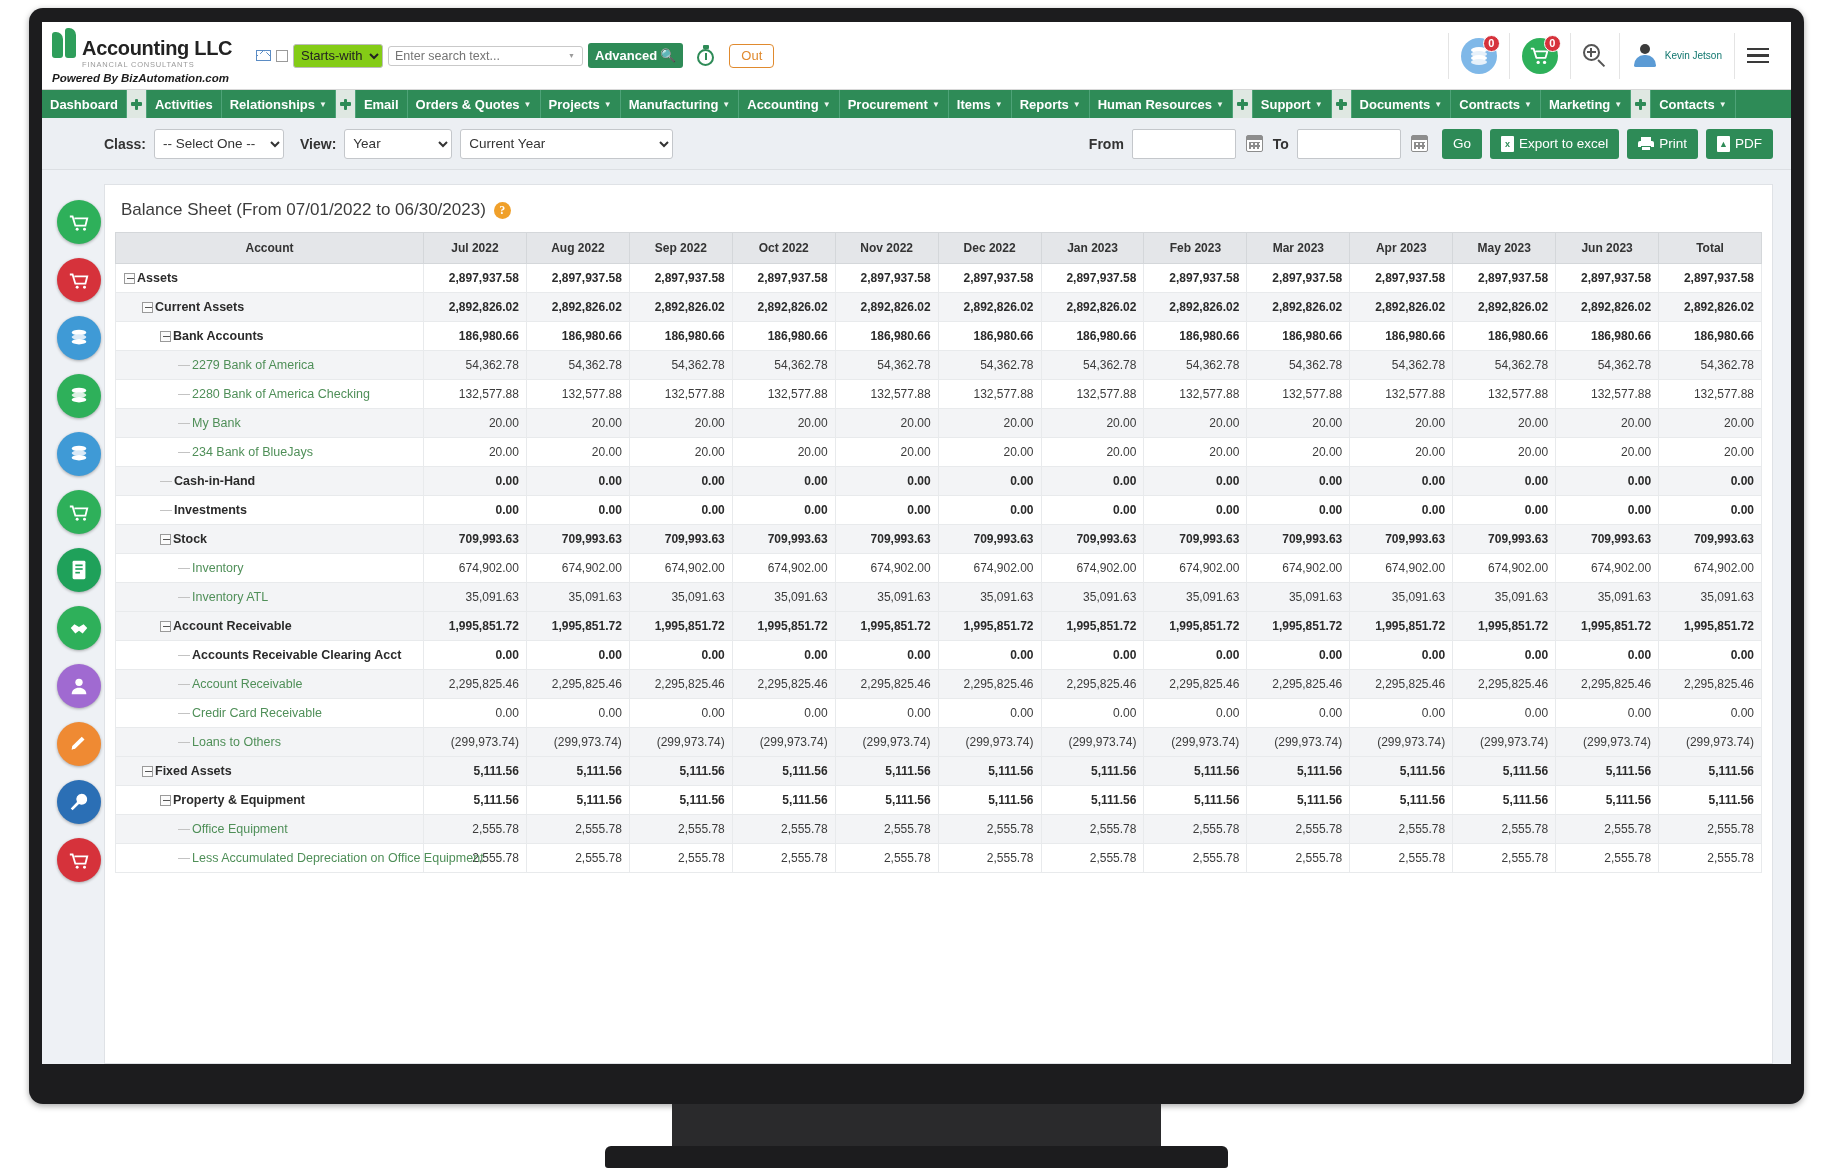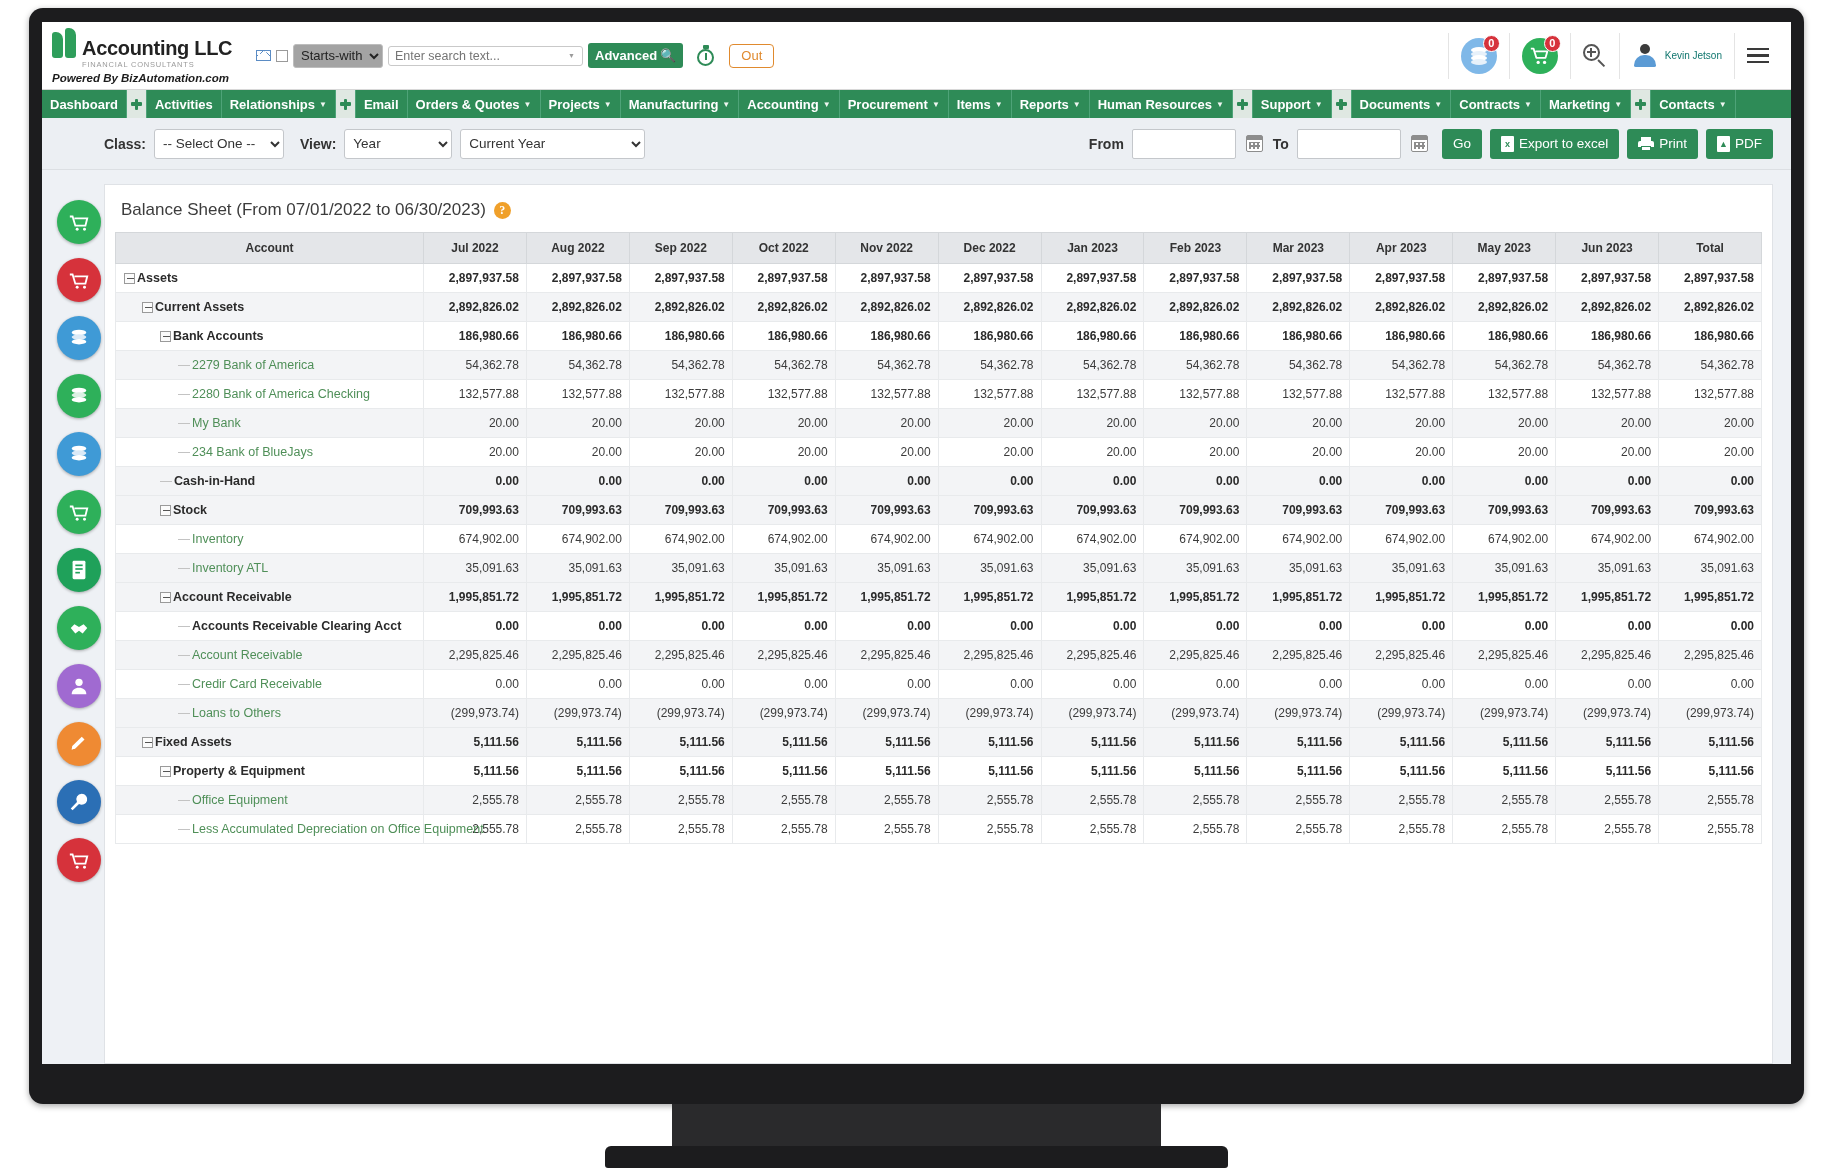--- a/index.html
+++ b/index.html
@@ -60,21 +60,21 @@
     content: ""; position: absolute; left: 0; top: 0; width: 100%; height: 100%;
     background: linear-gradient(to bottom right, transparent 44%, #5b8cc4 45%, #5b8cc4 50%, transparent 51%),
                 linear-gradient(to bottom left, transparent 44%, #5b8cc4 45%, #5b8cc4 50%, transparent 51%);
     background-size: 50% 60%, 50% 60%;
     background-position: left top, right top;
     background-repeat: no-repeat;
   }
   .chk { width: 12px; height: 12px; border: 1.3px solid #9a9a9a; background: #fff; }
   .sel-startswith {
     height: 24px; font-size: 13px; font-family: "Liberation Sans", sans-serif;
-    border: 1px solid #bdbdbd; border-radius: 3px; background: #a3a3a3;
+    border: 1px solid #bdbdbd; border-radius: 3px; background: #84cc16;
     padding: 0 3px; color: #222;
   }
   .search-box {
     width: 195px; height: 20px; border: 1px solid #c9c9c9; border-radius: 3px;
     background: #fff; display: flex; align-items: center; padding: 0 4px;
   }
   .search-box input {
     border: 0; outline: none; flex: 1; font-size: 12.5px; color: #9d9d9d;
     font-family: "Liberation Sans", sans-serif; background: transparent;
   }
@@ -515,21 +515,21 @@
 
         <div class="filterbar">
           <span class="flabel">Class:</span>
           <select class="fsel" style="width:130px">
             <option>-- Select One --</option>
           </select>
           <span class="flabel" style="margin-left:8px">View:</span>
           <select class="fsel" style="width:108px">
             <option>Year</option>
           </select>
-          <select class="fsel" style="width:185px">
+          <select class="fsel" style="width:213px">
             <option>Current Year</option>
           </select>
 
           <span style="margin-left:auto"></span>
           <span class="flabel">From</span>
           <input class="finput" type="text" style="">
           <span class="cal-ico"></span>
           <span class="flabel">To</span>
           <input class="finput" type="text" style="">
           <span class="cal-ico"></span>
@@ -741,20 +741,41 @@
                     <td class="num b">0.00</td>
                     <td class="num b">0.00</td>
                     <td class="num b">0.00</td>
                     <td class="num b">0.00</td>
                     <td class="num b">0.00</td>
                     <td class="num b">0.00</td>
                     <td class="num b">0.00</td>
                     <td class="num b">0.00</td>
                     <td class="num b">0.00</td>
                   </tr>
+                  <tr>
+                    <td class="acct">
+                      <div class="cellpad" style="padding-left: 44px;">
+                        <span class="elbow"></span>
+                        <span class="acct-label grp">Investments</span>
+                      </div>
+                    </td>
+                    <td class="num b">0.00</td>
+                    <td class="num b">0.00</td>
+                    <td class="num b">0.00</td>
+                    <td class="num b">0.00</td>
+                    <td class="num b">0.00</td>
+                    <td class="num b">0.00</td>
+                    <td class="num b">0.00</td>
+                    <td class="num b">0.00</td>
+                    <td class="num b">0.00</td>
+                    <td class="num b">0.00</td>
+                    <td class="num b">0.00</td>
+                    <td class="num b">0.00</td>
+                    <td class="num b">0.00</td>
+                  </tr>
                   <tr class="alt">
                     <td class="acct">
                       <div class="cellpad" style="padding-left: 44px;">
                         <span class="exp-box"></span>
                         <span class="acct-label grp">Stock</span>
                       </div>
                     </td>
                     <td class="num b">709,993.63</td>
                     <td class="num b">709,993.63</td>
                     <td class="num b">709,993.63</td>

